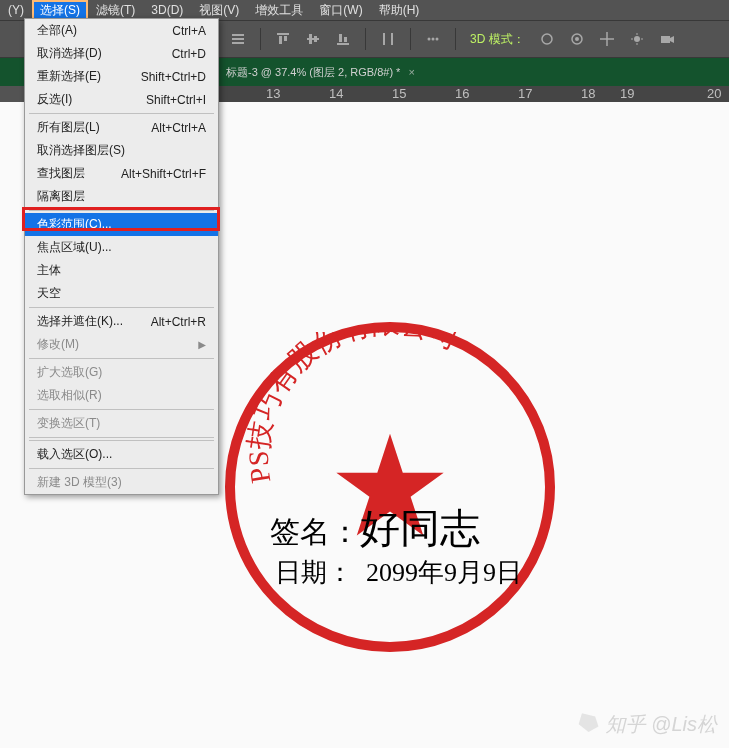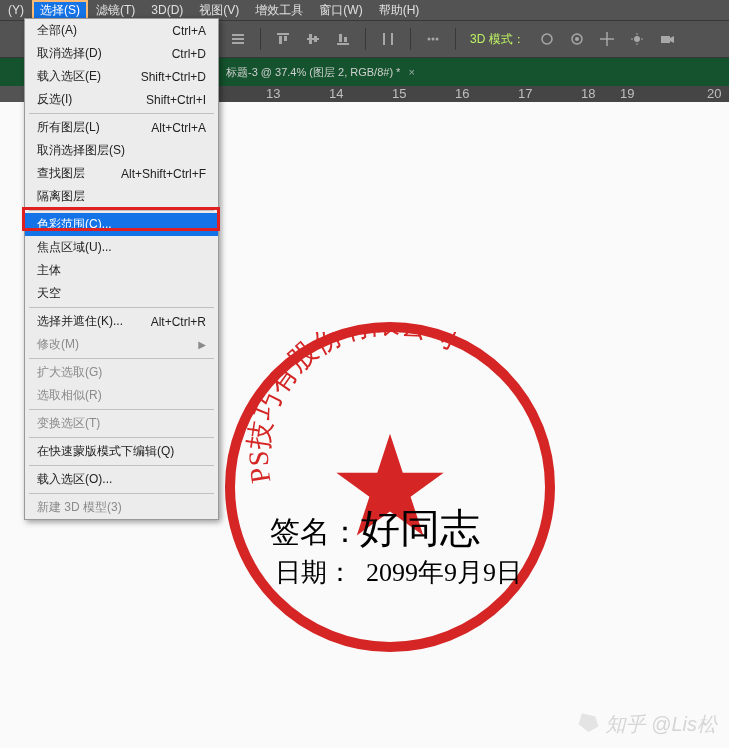--- a/index.html
+++ b/index.html
@@ -273,21 +273,21 @@
 <div class="dropdown" id="dropdown">
     <div class="menu-item">
       <span>全部(A)</span>
       <span>Ctrl+A</span>
     </div>
     <div class="menu-item">
       <span>取消选择(D)</span>
       <span>Ctrl+D</span>
     </div>
     <div class="menu-item">
-      <span>载入选区(E)</span>
+      <span>重新选择(E)</span>
       <span>Shift+Ctrl+D</span>
     </div>
     <div class="menu-item">
       <span>反选(I)</span>
       <span>Shift+Ctrl+I</span>
     </div>
     <div class="menu-sep"></div>
     <div class="menu-item">
       <span>所有图层(L)</span>
       <span>Alt+Ctrl+A</span>
@@ -338,24 +338,20 @@
     <div class="menu-item disabled">
       <span>选取相似(R)</span>
       <span></span>
     </div>
     <div class="menu-sep"></div>
     <div class="menu-item disabled">
       <span>变换选区(T)</span>
       <span></span>
     </div>
     <div class="menu-sep"></div>
-    <div class="menu-item">
-      <span>在快速蒙版模式下编辑(Q)</span>
-      <span></span>
-    </div>
     <div class="menu-sep"></div>
     <div class="menu-item">
       <span>载入选区(O)...</span>
       <span></span>
     </div>
     <div class="menu-sep"></div>
     <div class="menu-item disabled">
       <span>新建 3D 模型(3)</span>
       <span></span>
     </div>

